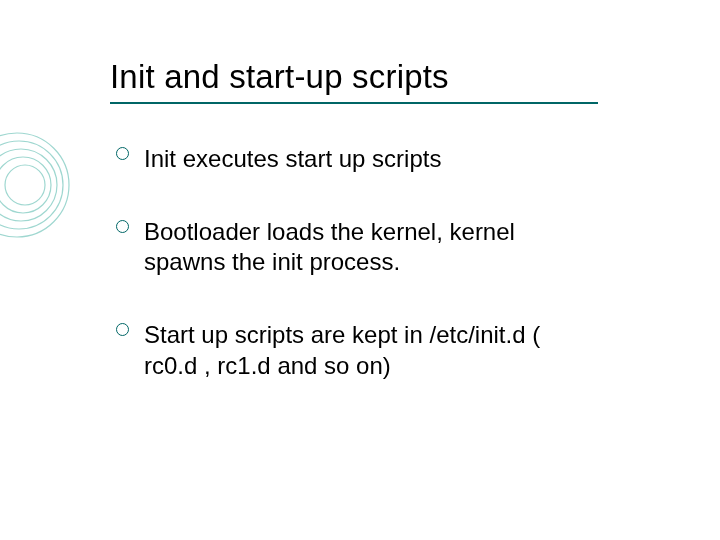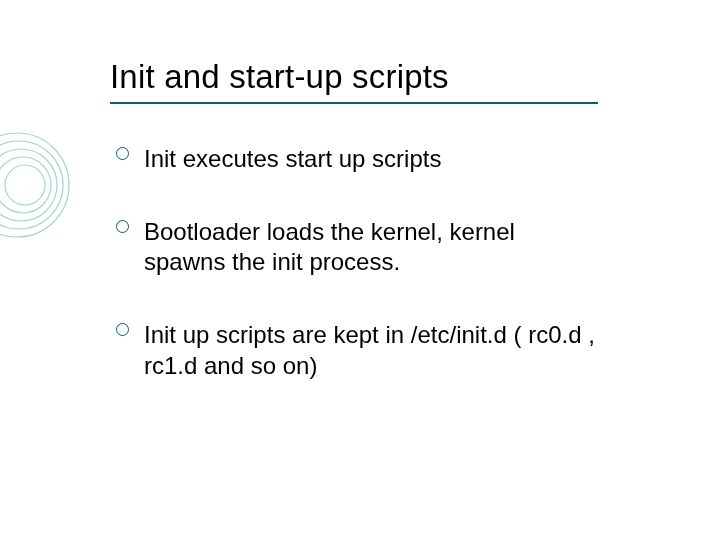--- a/index.html
+++ b/index.html
@@ -89,16 +89,16 @@
     <li>
       <span class="bullet-marker"></span>
       <span>Init executes start up scripts</span>
     </li>
     <li>
       <span class="bullet-marker"></span>
       <span>Bootloader loads the kernel, kernel spawns the init process.</span>
     </li>
     <li>
       <span class="bullet-marker"></span>
-      <span>Init up scripts are kept in /etc/init.d ( rc0.d , rc1.d and so on)</span>
+      <span>Start up scripts are kept in /etc/init.d ( rc0.d , rc1.d and so on)</span>
     </li>
   </ul>
 </div>
 
 </body></html>

